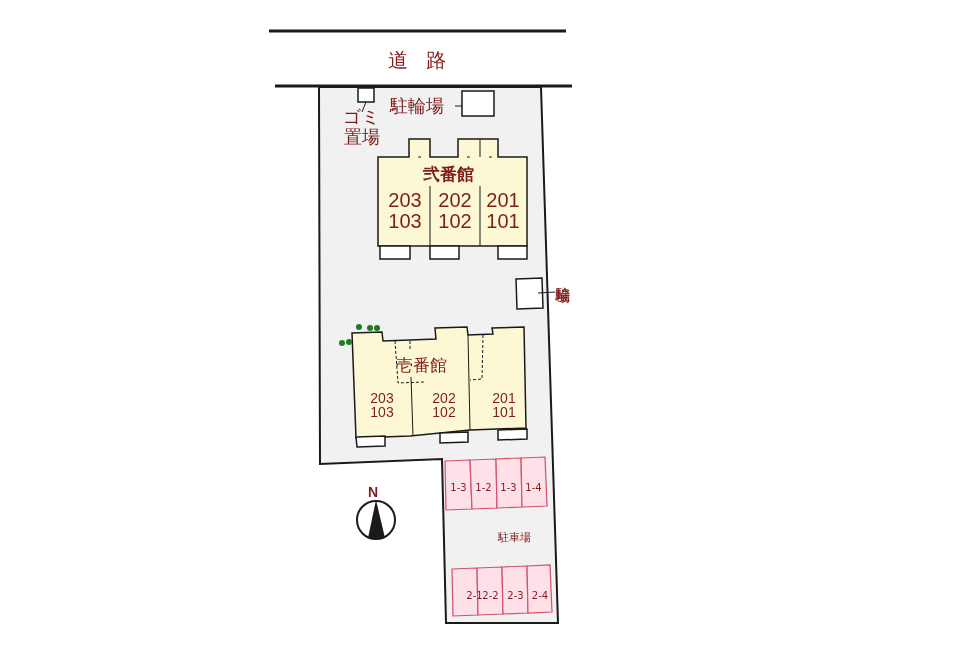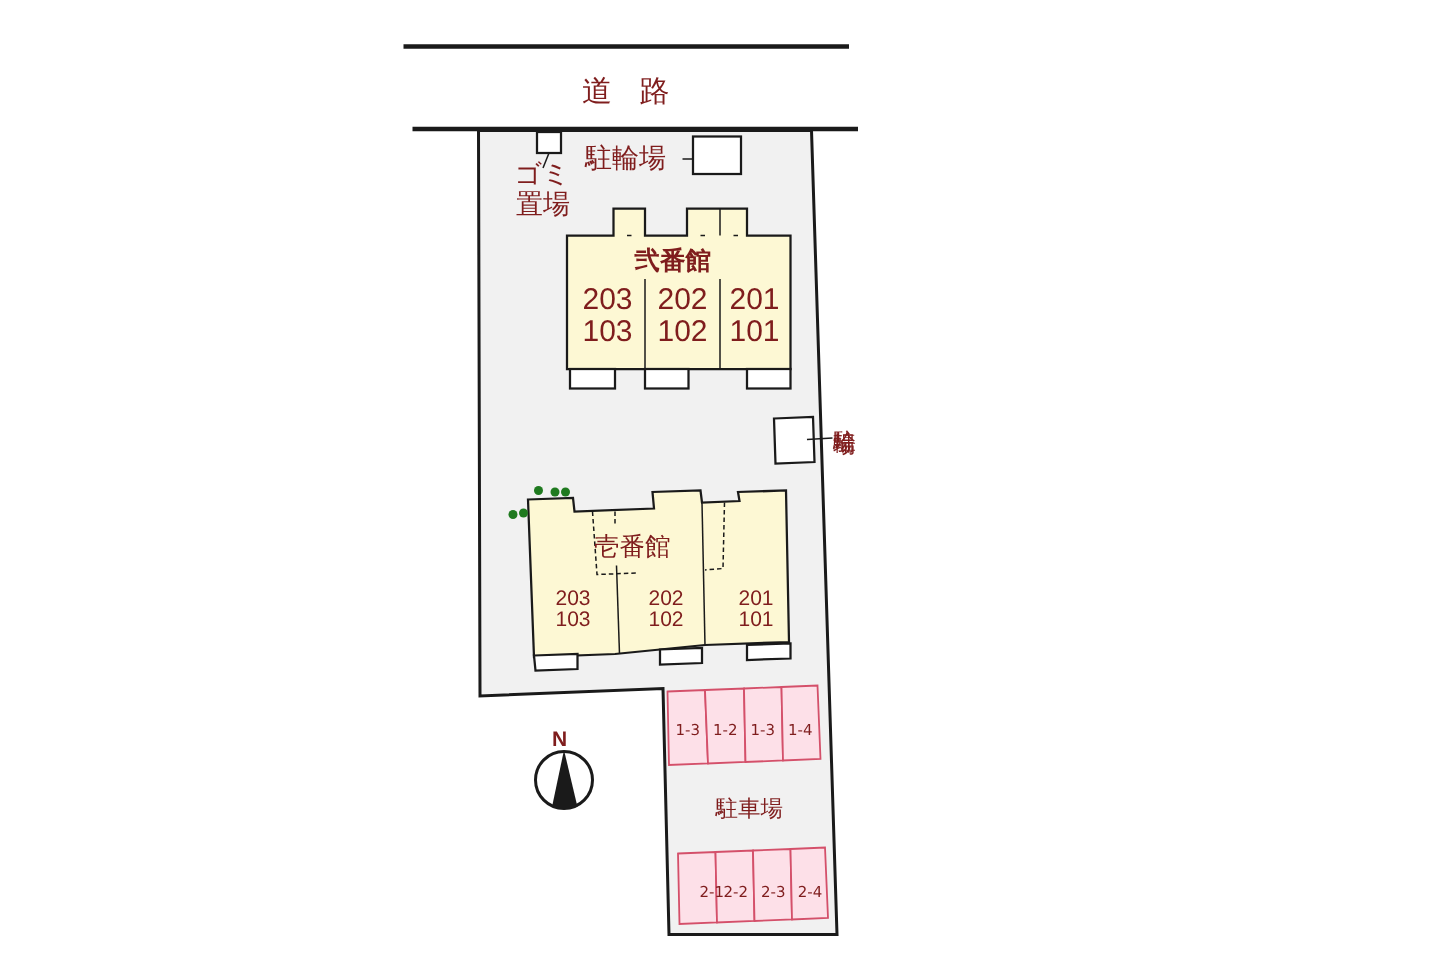--- a/index.html
+++ b/index.html
@@ -124,21 +124,21 @@
   <div class="lbl unit1" style="left:486px;top:391px;width:36px;">
     <div>201</div>
     <div>101</div>
   </div>
 
   <div class="lbl park-lbl" style="left:446px;top:483px;width:25px;">1-3</div>
   <div class="lbl park-lbl" style="left:471px;top:483px;width:25px;">1-2</div>
   <div class="lbl park-lbl" style="left:496px;top:483px;width:25px;text-align:center;">1-3</div>
   <div class="lbl park-lbl" style="left:521px;top:483px;width:25px;">1-4</div>
 
-  <div class="lbl" style="left:477px;top:532px;font-size:15px;">駐車場</div>
+  <div class="lbl" style="left:498px;top:532px;font-size:11px;">駐車場</div>
 
   <div class="lbl park-lbl" style="left:453px;top:591px;width:43px;">2-1</div>
   <div class="lbl park-lbl" style="left:478px;top:591px;width:25px;">2-2</div>
   <div class="lbl park-lbl" style="left:503px;top:591px;width:25px;">2-3</div>
   <div class="lbl park-lbl" style="left:528px;top:591px;width:24px;">2-4</div>
 
   <div class="lbl" style="left:368px;top:485px;font-size:14px;font-weight:bold;font-family:'Liberation Sans',sans-serif;">N</div>
 </div>
 
 </body></html>

